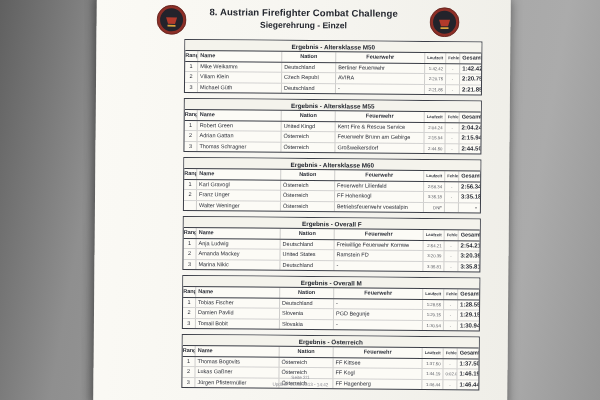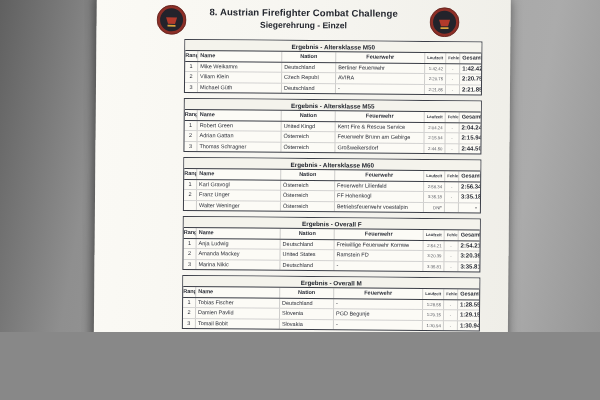--- a/index.html
+++ b/index.html
@@ -2,21 +2,21 @@
 <html><head>
 <meta charset="utf-8">
 <style>
   html,body{margin:0;padding:0;}
   body{
     width:600px;height:400px;overflow:hidden;
     font-family:"Liberation Sans","DejaVu Sans",sans-serif;
     background:#888;
   }
   .scene{
-    position:relative;width:600px;height:332px;overflow:hidden;
+    position:relative;width:600px;height:400px;overflow:hidden;
     background:linear-gradient(100deg,#606060 0%,#7a7a7a 10%,#8f8f8f 18%,#a4a4a4 60%,#ababab 85%,#969696 100%);
   }
   .paper{
     position:absolute;left:95px;top:-5px;width:414px;height:410px;
     background:linear-gradient(95deg,#fbfaf5 0%,#f6f5f0 50%,#efeee8 100%);
     transform:rotate(0.5deg);
     box-shadow:0 3px 12px rgba(0,0,0,0.45), -4px 0 8px rgba(0,0,0,0.18);
   }
   .doc-header{position:relative;height:42px;}
   .logo{position:absolute;top:11px;width:30px;height:30px;}

